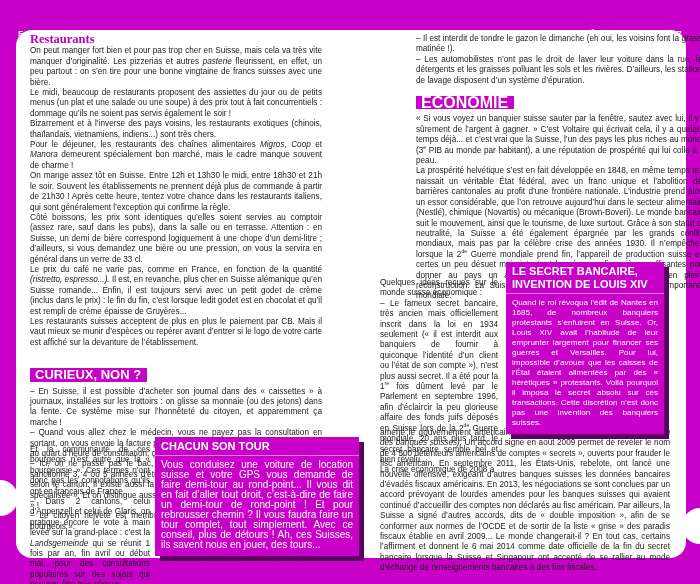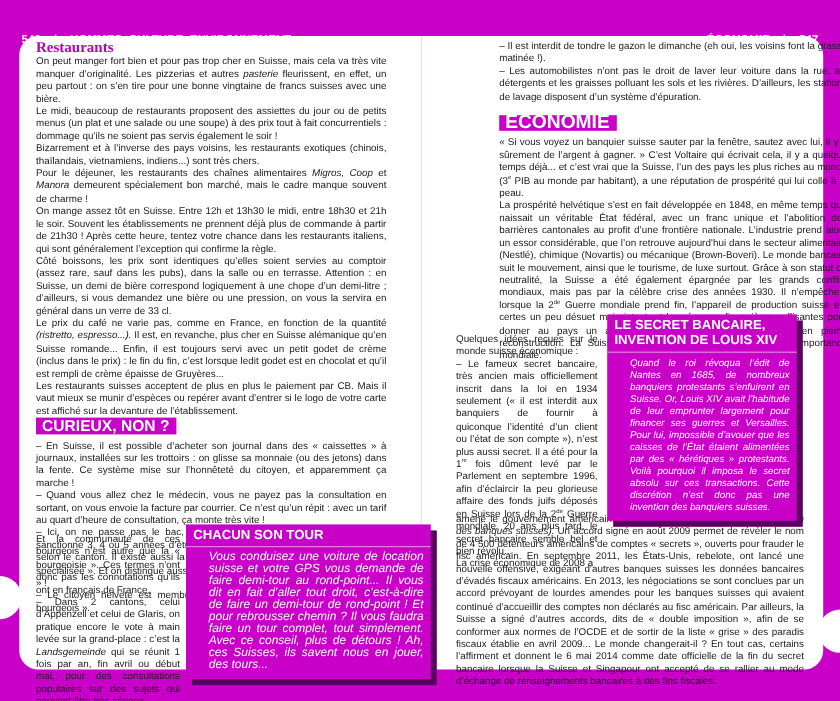--- a/index.html
+++ b/index.html
@@ -26,30 +26,30 @@
 
     .col { position: absolute; font-size: 8.2px; line-height: 10.4px; text-align: justify; }
     .col p { margin: 0; }
 
     .left-col { left: 30px; top: 34px; width: 292px; }
     .right-col { left: 380px; top: 34px; width: 290px; margin-left: 36px; }
 
     h2.section { color: #b800c0; font-size: 12.5px; font-weight: bold; margin-bottom: 2px; font-family: Liberation Serif, serif; }
 
     .banner-heading { display: inline-block; background: #c800c8; color: #fff; font-weight: bold; padding: 2px 6px 1px 5px; }
-    .banner-heading.curieux { font-size: 13px; margin: 0 0 5px 0; }
+    .banner-heading.curieux { font-size: 13px; margin: 20px 0 5px 0; }
     .banner-heading.eco { font-size: 16px; margin: 10px 0 5px 0; }
 
     em { font-style: italic; }
     sup { font-size: 5px; vertical-align: super; line-height: 0; }
 
     
     .box { position: absolute; background: #c800c8; color: #fff; box-shadow: 5px 5px 0 #5a0060; }
     .box .box-title { font-weight: bold; padding: 3px 6px 2px 6px; border-bottom: 1px solid #ea7aea; line-height: 1.2; }
-    .box .box-body { font-style: italic; padding: 4px 6px 6px 19px; text-align: justify; }
+    .box .box-body { padding: 4px 6px 6px 6px; text-align: justify; }
 
     .box.tour { left: 155px; top: 437px; width: 204px; }
     .box.tour .box-title { font-size: 11px; }
     .box.tour .box-body { font-size: 10px; line-height: 10px; }
 
     .box.secret { left: 506px; top: 262px; width: 158px; }
     .box.secret .box-title { font-size: 11px; line-height: 13px; }
     .box.secret .box-body { font-size: 8.1px; line-height: 10px; }
     .narrow-block { position: absolute; left: 30px; top: 445px; width: 120px; font-size: 8.2px; line-height: 10.4px; text-align: justify; }
     .narrow-block-r { position: absolute; left: 380px; top: 262px; width: 118px; font-size: 8.2px; line-height: 10.4px; text-align: justify; margin-top: 16px; }

